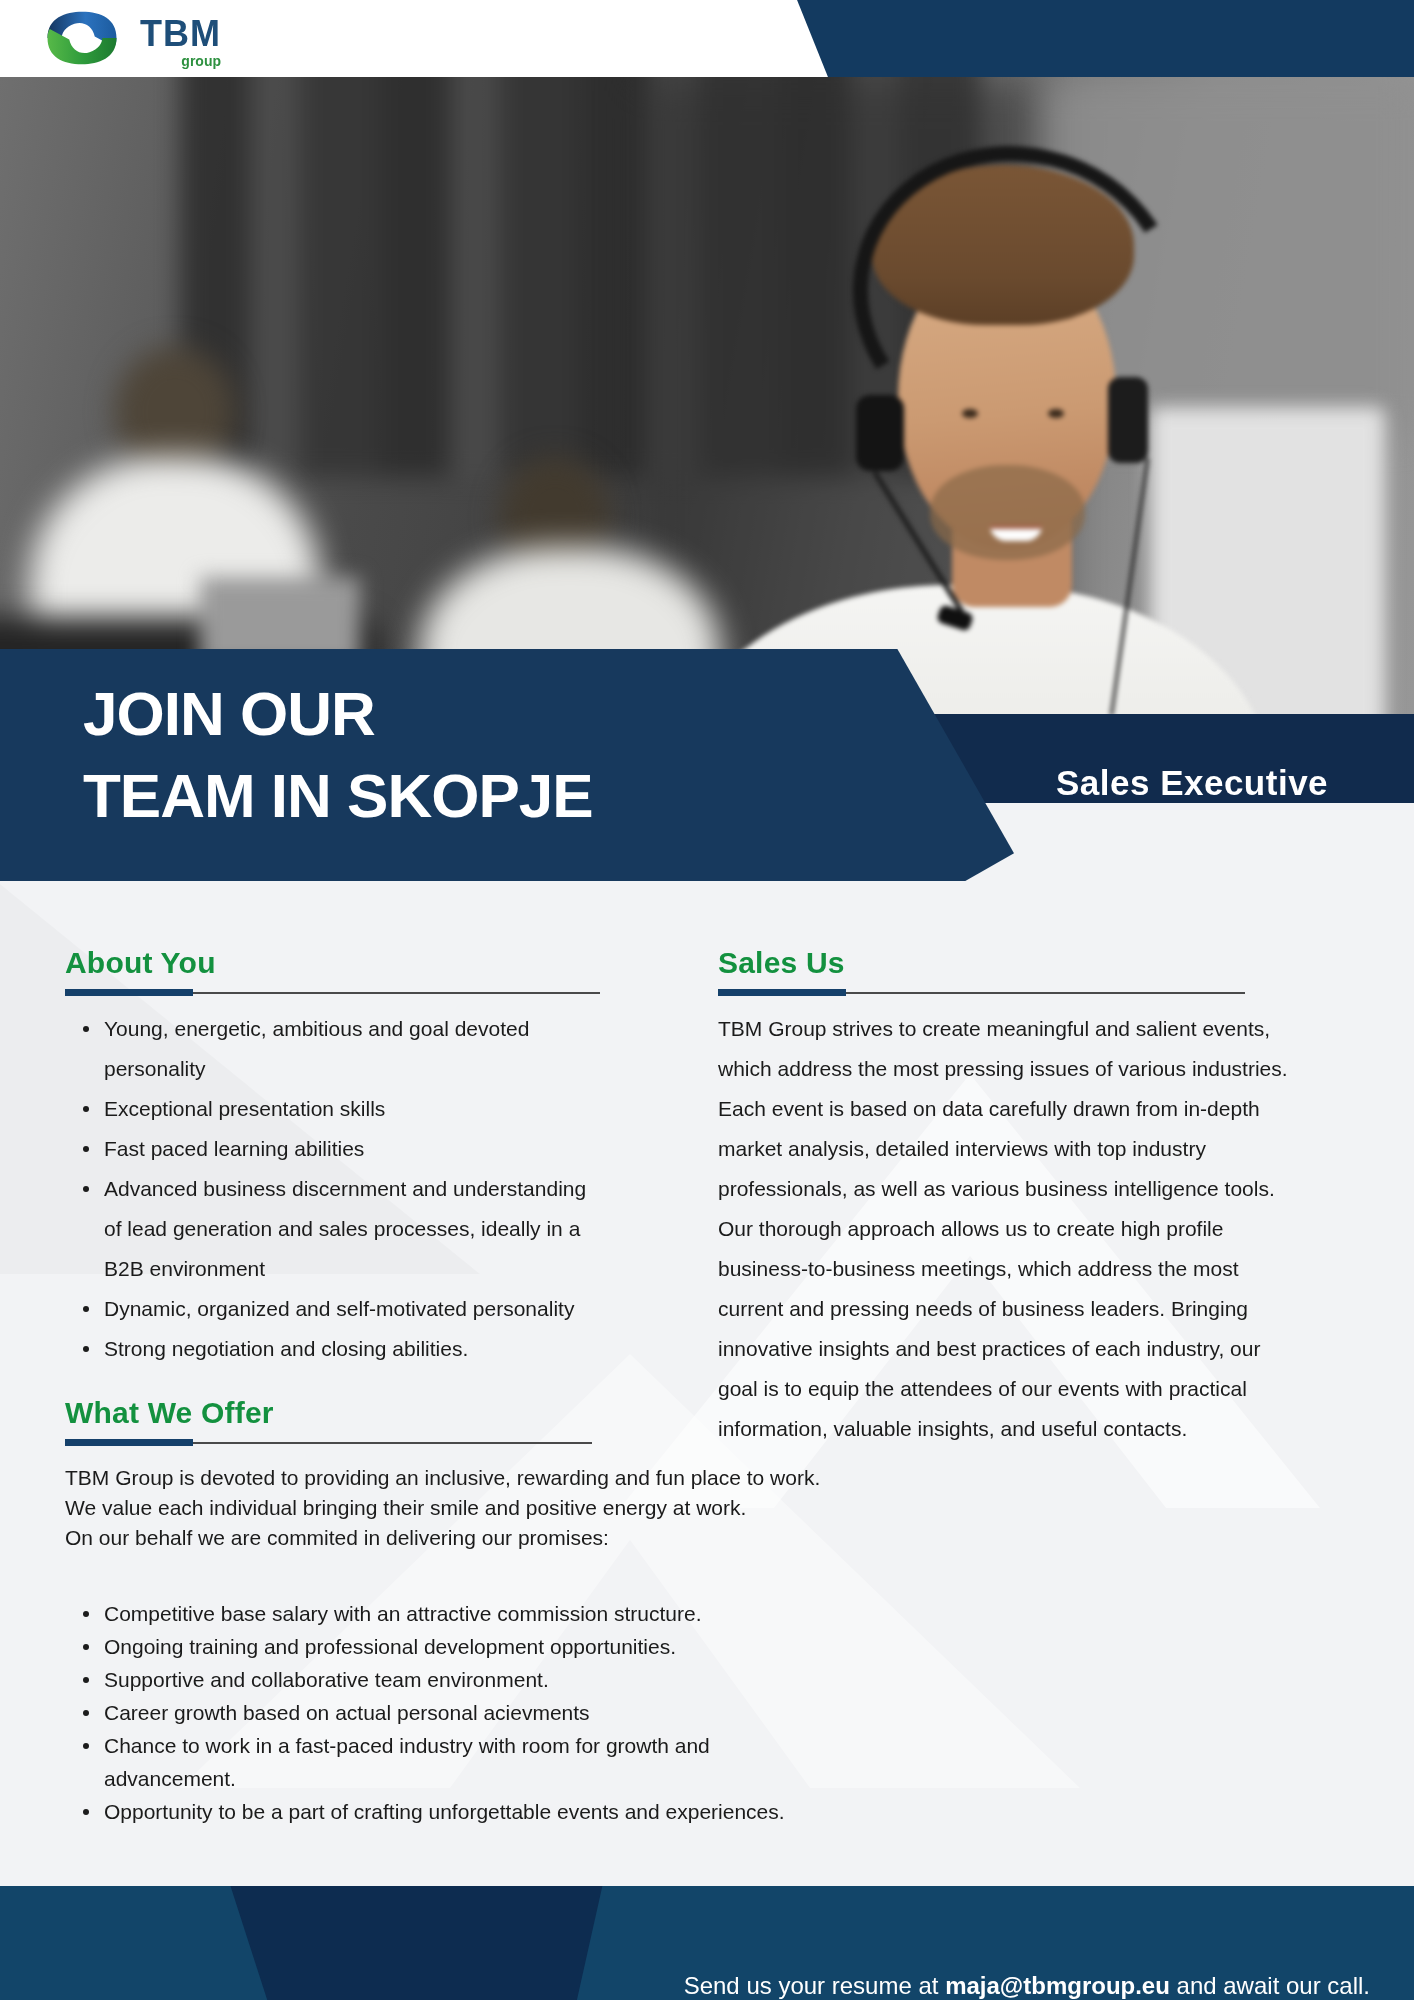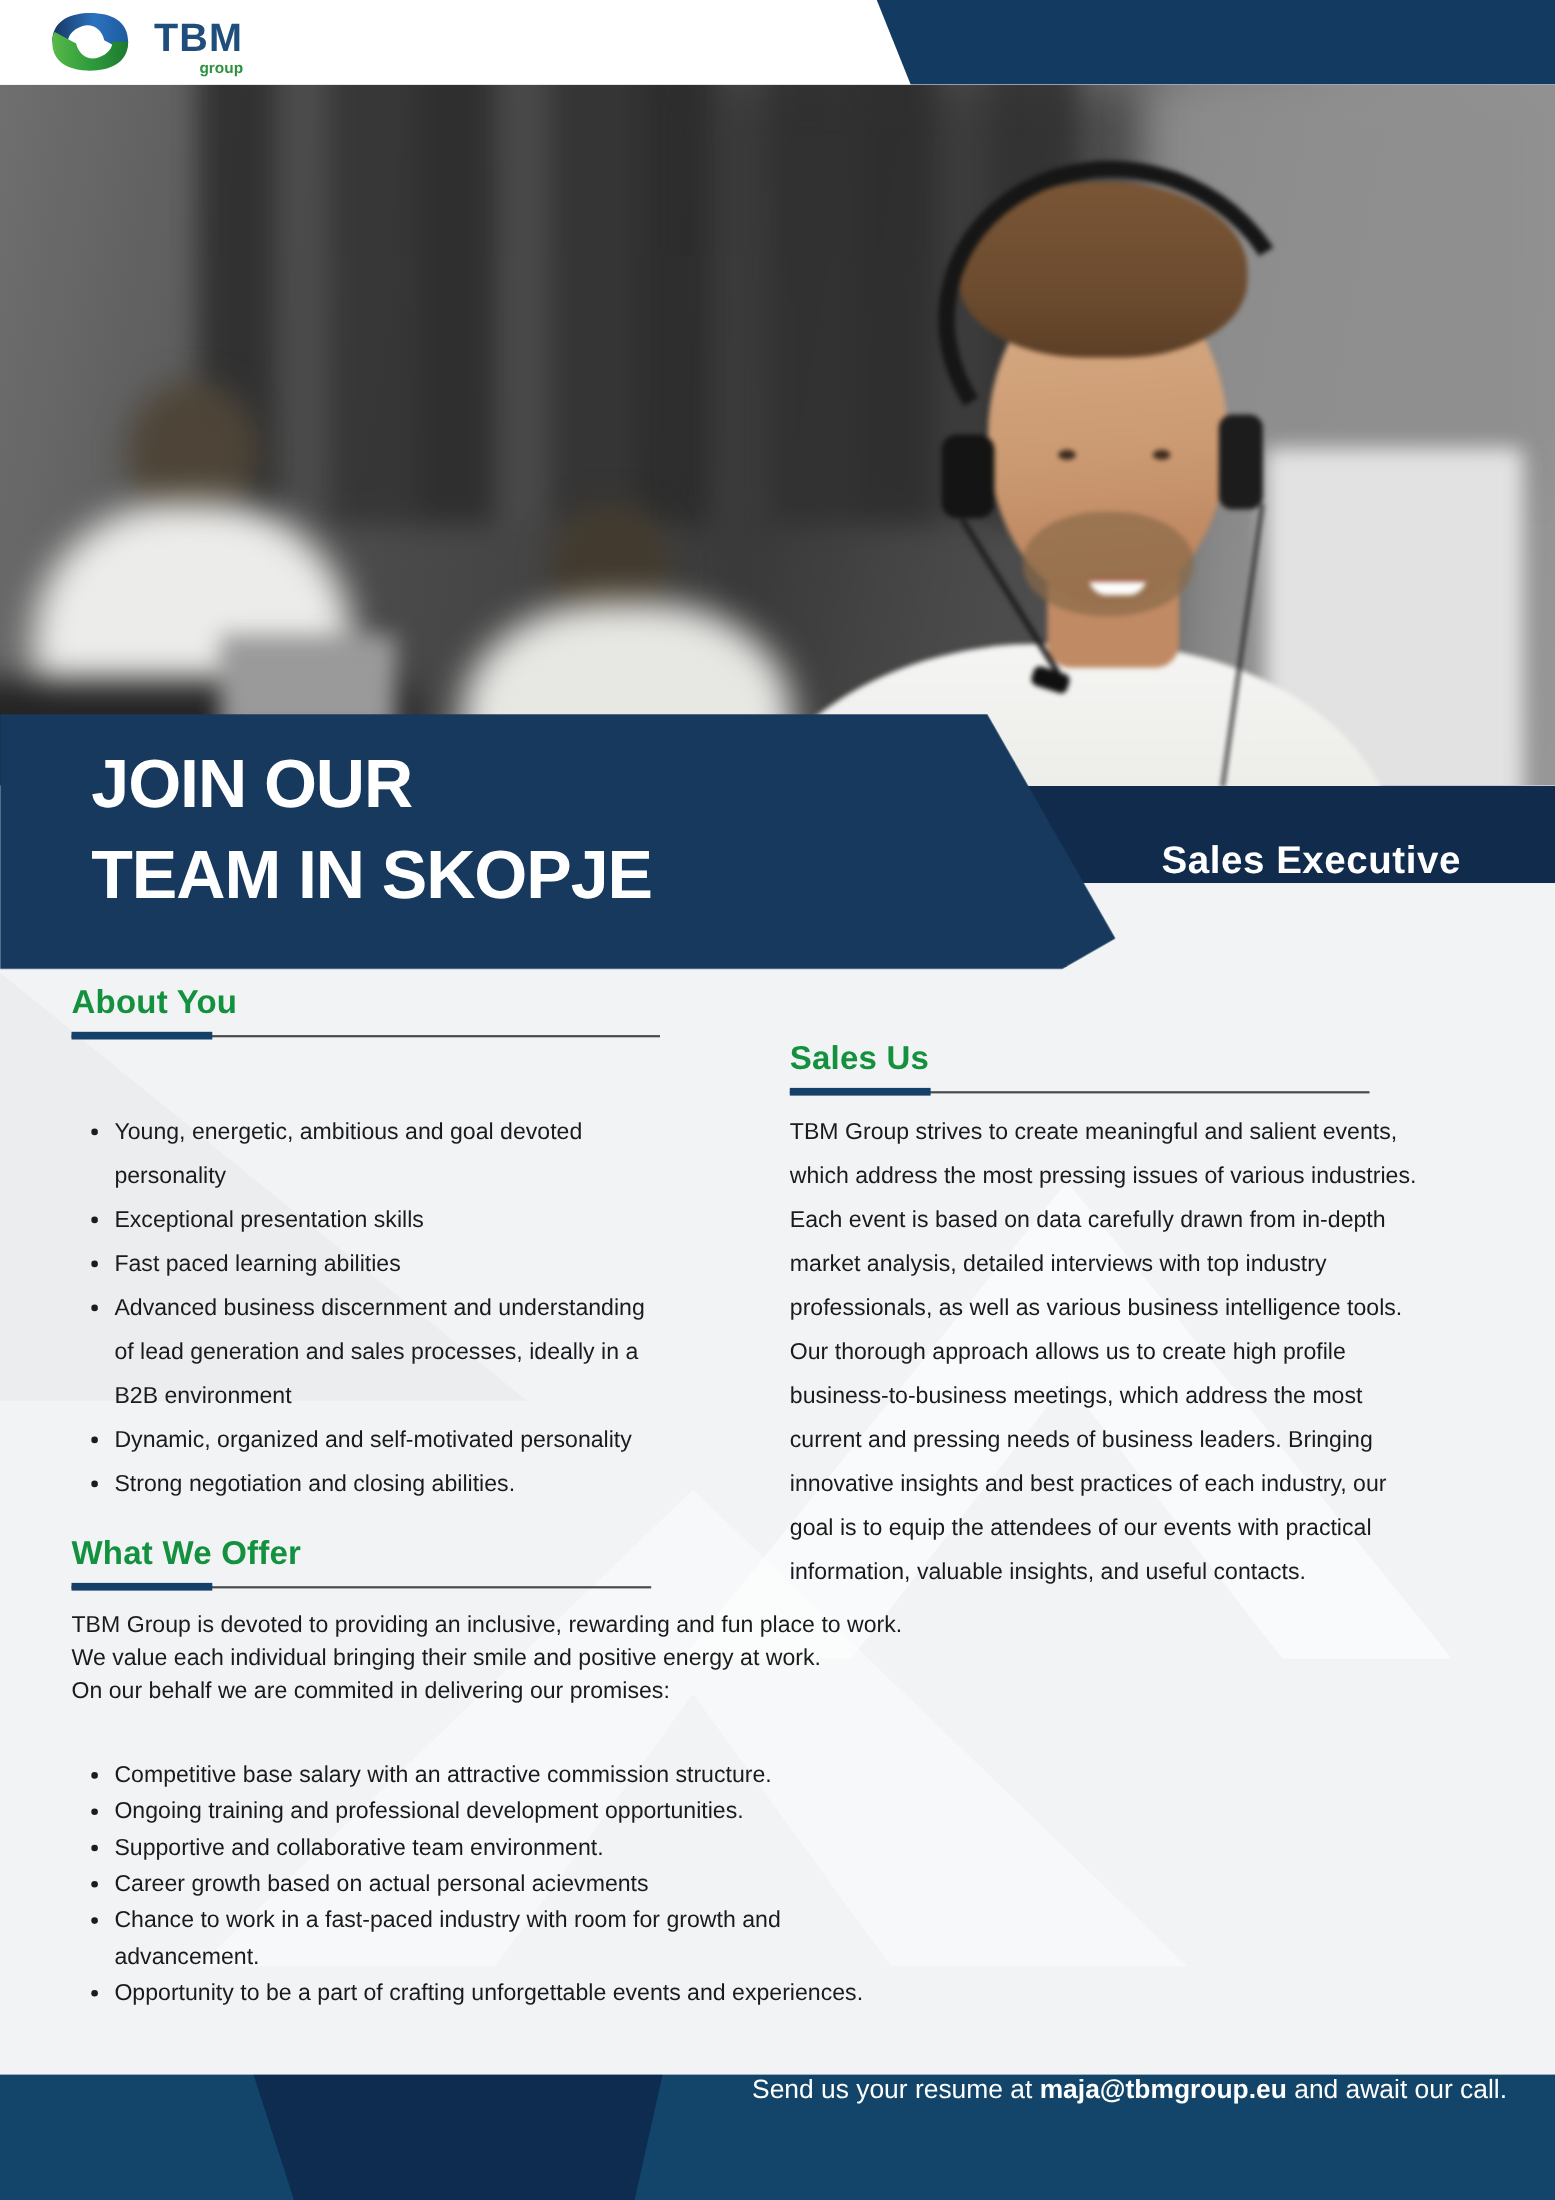--- a/index.html
+++ b/index.html
@@ -79,37 +79,37 @@
   .content{position:absolute;left:0;top:714px;width:1414px;height:1172px;background:var(--bg-light);z-index:1;overflow:hidden;}
   .chev{position:absolute;background:rgba(255,255,255,.55);}
   .chev.a{left:620px;top:360px;width:700px;height:700px;clip-path:polygon(50% 0,100% 62%,78% 62%,50% 26%,22% 62%,0 62%);}
   .chev.b{left:180px;top:640px;width:900px;height:620px;background:rgba(255,255,255,.4);clip-path:polygon(50% 0,100% 70%,70% 70%,50% 30%,30% 70%,0 70%);}
   .chev.c{left:-160px;top:40px;width:640px;height:520px;background:rgba(0,0,0,.025);clip-path:polygon(0 0,100% 100%,0 100%);}
   .section-head{position:absolute;z-index:2;}
   .section-head h2{font-size:30px;font-weight:bold;color:var(--green);letter-spacing:.2px;}
   .rule{position:relative;margin-top:9px;height:8px;}
   .rule .thin{position:absolute;left:0;top:3px;height:2px;width:100%;background:#4a4a4a;}
   .rule .thick{position:absolute;left:0;top:0;height:7px;width:128px;background:var(--rule-navy);}
-  .about-you-head{left:65px;top:895px;width:535px;}
+  .about-you-head{left:65px;top:946px;width:535px;}
   .about-us-head{left:718px;top:946px;width:527px;}
   .offer-head{left:65px;top:1396px;width:527px;}
   .blist{position:absolute;list-style:none;z-index:2;}
   .blist li{position:relative;padding-left:39px;font-size:21px;color:var(--ink);}
   .blist li::before{content:"";position:absolute;left:18px;width:6px;height:6px;border-radius:50%;background:#1c1c1c;}
   .about-you-list{left:65px;top:1009px;width:525px;}
   .about-you-list li{line-height:40px;}
   .about-you-list li::before{top:17px;}
   .about-us-text{position:absolute;left:718px;top:1009px;width:585px;font-size:21px;line-height:40px;z-index:2;}
   .offer-intro{position:absolute;left:65px;top:1463px;width:760px;font-size:21px;line-height:30px;z-index:2;}
   .offer-list{left:65px;top:1597px;width:780px;}
   .offer-list li{line-height:33px;}
   .offer-list li::before{top:14px;}
   
   .footer{position:absolute;left:0;top:1886px;width:1414px;height:114px;background:var(--footer-navy);z-index:6;
-    display:flex;align-items:flex-start;justify-content:flex-end;padding-right:44px;}
+    display:flex;align-items:flex-end;justify-content:flex-end;padding-right:44px;}
   .footer-shape{position:absolute;left:0;top:0;width:100%;height:100%;background:var(--footer-dark);
     clip-path:polygon(16.3% 0,42.6% 0,40.8% 100%,18.9% 100%);}
   .footer-text{position:relative;color:#fff;font-size:24px;z-index:2;}
   .footer-text b{font-weight:bold;}
 </style>
 </head>
 <body>
 
 <div class="page">
 

